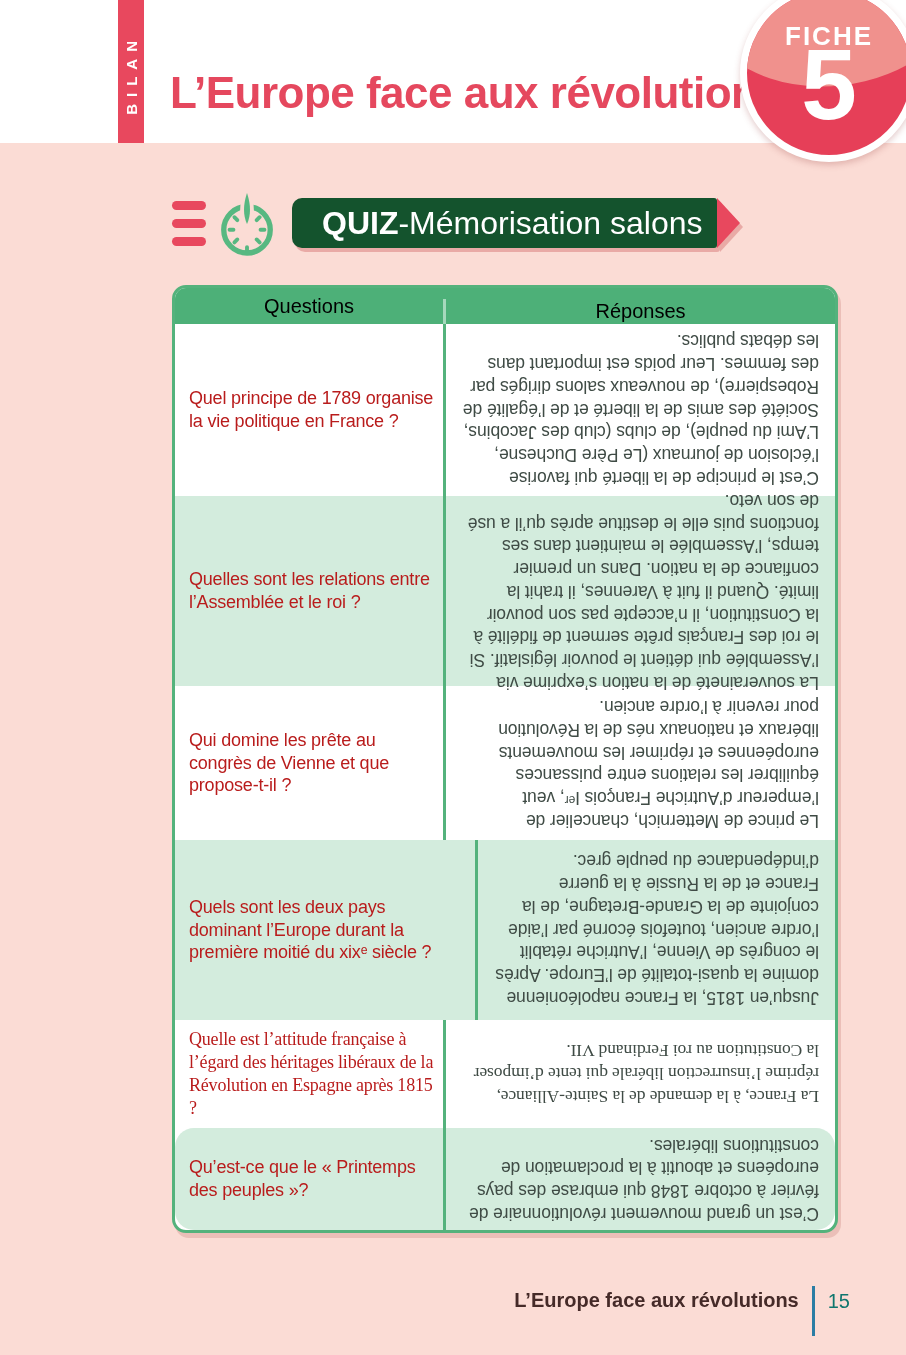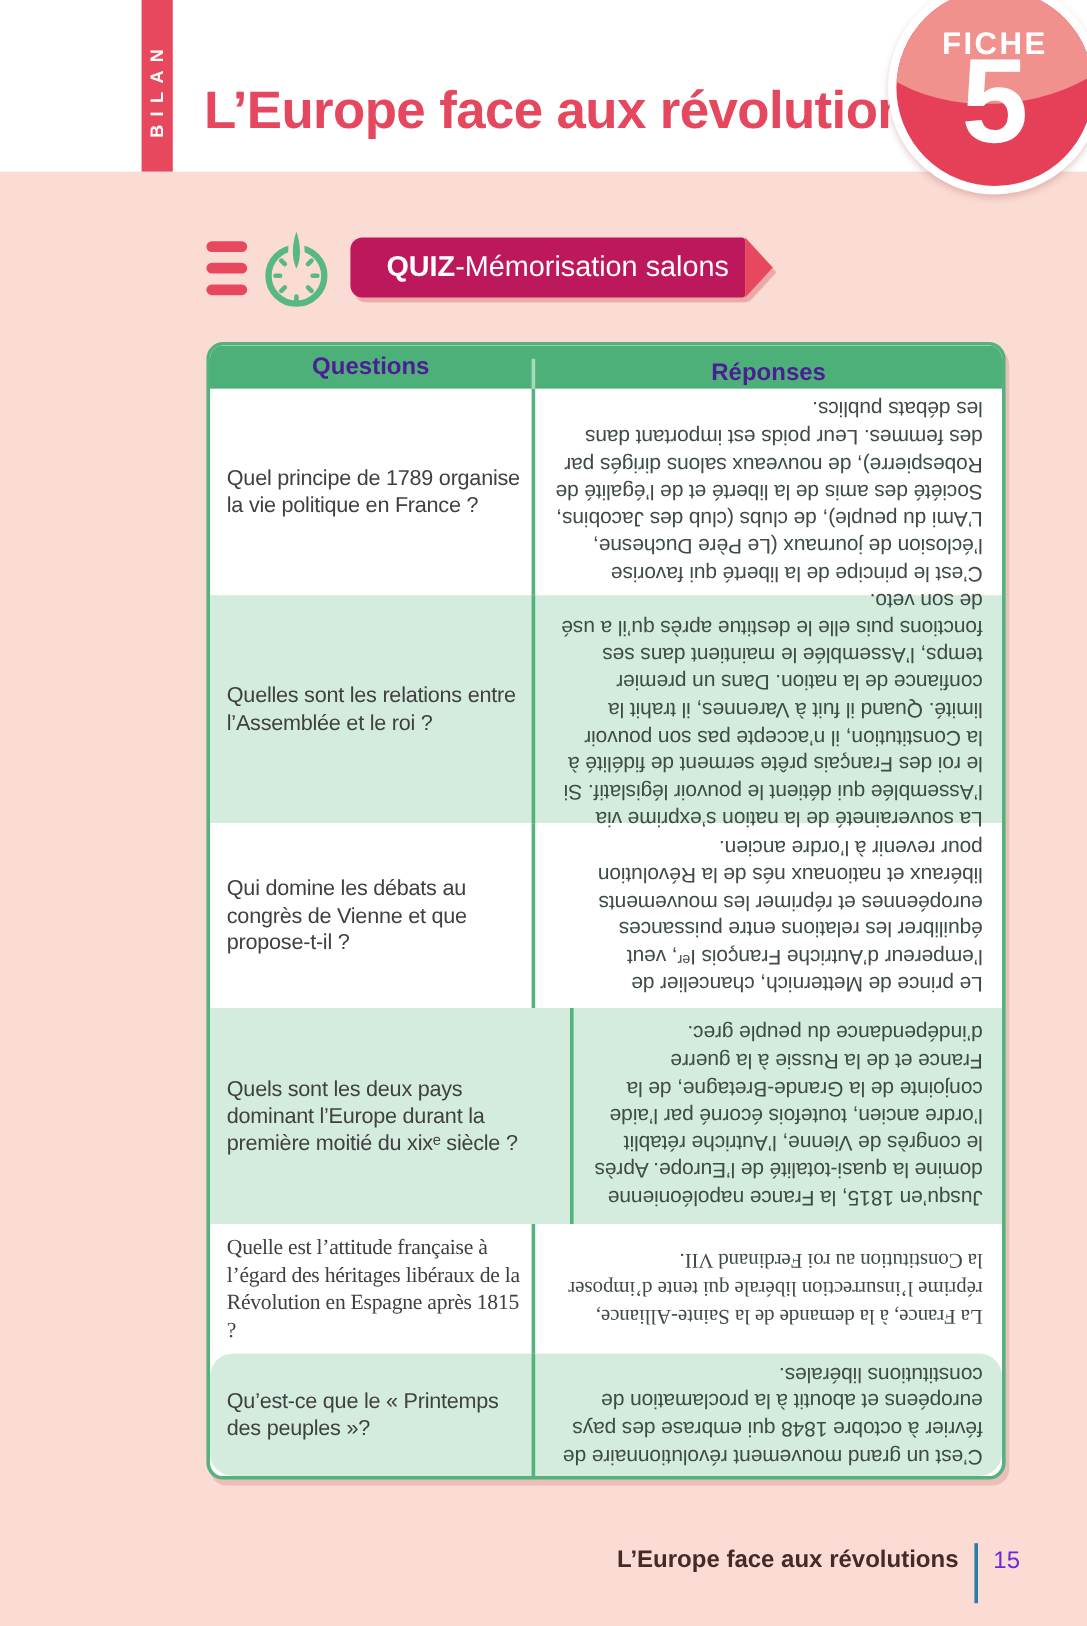--- a/index.html
+++ b/index.html
@@ -37,67 +37,67 @@
   .fiche-number{
     position:absolute;left:0;right:0;top:36px;text-align:center;
     color:#fff;font-weight:bold;font-size:100px;
   }
   
   .quiz-row{position:absolute;left:172px;top:188px;height:70px;display:flex;align-items:center;}
   .speed-lines{display:flex;flex-direction:column;gap:9px;margin-right:10px;}
   .speed-lines i{display:block;width:34px;height:9px;border-radius:5px;background:#e8485e;}
   .stopwatch{width:62px;height:70px;flex:0 0 auto;}
   .quiz-banner{
-    position:relative;margin-left:14px;height:50px;background:#be185d;
+    position:relative;margin-left:14px;height:50px;background:#14532d;
     border-radius:10px 3px 3px 10px;display:flex;align-items:center;
-    padding:0 14px 0 30px;color:#fff;font-size:24px;white-space:nowrap;
+    padding:0 14px 0 30px;color:#fff;font-size:32px;white-space:nowrap;
     filter:drop-shadow(3px 4px 0 rgba(219,130,128,.55));
   }
   .quiz-banner::after{
     content:'';position:absolute;right:-23px;top:0;width:0;height:0;
     border-top:25px solid transparent;border-bottom:25px solid transparent;border-left:23px solid #e8485e;
   }
   .quiz-banner .bold{font-weight:bold;}
   
   .quiz-table{
     position:absolute;left:172px;top:285px;width:666px;box-sizing:border-box;
     border:3px solid #54b27c;border-radius:14px;overflow:hidden;background:#fff;
     box-shadow:3px 5px 0 rgba(214,156,148,.45);
   }
   .t-header{display:flex;height:36px;background:#4db078;}
   .t-h-cell{
     display:flex;align-items:center;justify-content:center;
-    color:#4c1d95;font-weight:bold;font-size:20px;
+    color:#000000;font-weight:normal;font-size:20px;
   }
   .t-h-cell.qh{width:268px;}
   .t-h-cell.ah{flex:1;border-left:3px solid rgba(255,255,255,.5);margin-top:11px;}
   .t-row{display:flex;}
   .t-row.white{background:#ffffff;}
   .t-row.green{background:#d3ecdd;}
   .q-cell{
     width:268px;box-sizing:border-box;display:flex;align-items:center;
     padding:4px 8px 4px 14px;
   }
-  .q-text{font-size:18px;line-height:1.27;color:#404040;letter-spacing:-0.2px;}
+  .q-text{font-size:18px;line-height:1.27;color:#b91c1c;letter-spacing:-0.2px;}
   .a-cell{
     flex:1;box-sizing:border-box;border-left:3px solid #54b27c;
     display:flex;align-items:center;
   }
   .a-text{
     width:100%;box-sizing:border-box;transform:rotate(180deg);
     padding:6px 16px;font-size:17.5px;line-height:1.3;color:#3f4b45;
     letter-spacing:-0.1px;text-align:left;
   }
   
   .page-footer{
     position:absolute;top:1286px;right:56px;display:flex;align-items:flex-start;gap:13px;
   }
   .footer-title{font-size:20px;font-weight:bold;color:#452a28;margin-top:3px;white-space:nowrap;}
   .footer-line{display:block;width:3px;height:50px;background:#2b7da4;}
-  .footer-page{font-size:20px;color:#6d28d9;margin-top:4px;}
+  .footer-page{font-size:20px;color:#0f766e;margin-top:4px;}
 </style>
 </head>
 <body>
 
 <div class="page">
 
   <div class="header-band">
     <div class="bilan-bar">
       <span>BILAN</span>
     </div>
@@ -156,21 +156,21 @@
         <div class="t-row green" style="height: 190px;">
           <div class="q-cell">
             <div class="q-text">Quelles sont les relations entre l’Assemblée et le roi ?</div>
           </div>
           <div class="a-cell">
             <div class="a-text">La souveraineté de la nation s’exprime via l’Assemblée qui détient le pouvoir législatif. Si le roi des Français prête serment de fidélité à la Constitution, il n’accepte pas son pouvoir limité. Quand il fuit à Varennes, il trahit la confiance de la nation. Dans un premier temps, l’Assemblée le maintient dans ses fonctions puis elle le destitue après qu’il a usé de son veto.</div>
           </div>
         </div>
         <div class="t-row white" style="height: 154px;">
           <div class="q-cell">
-            <div class="q-text">Qui domine les débats au congrès de Vienne et que propose-t-il ?</div>
+            <div class="q-text">Qui domine les prête au congrès de Vienne et que propose-t-il ?</div>
           </div>
           <div class="a-cell">
             <div class="a-text">Le prince de Metternich, chancelier de l’empereur d’Autriche François Iᵉʳ, veut équilibrer les relations entre puissances européennes et réprimer les mouvements libéraux et nationaux nés de la Révolution pour revenir à l’ordre ancien.</div>
           </div>
         </div>
         <div class="t-row green" style="height: 180px; gap: 32px;">
           <div class="q-cell">
             <div class="q-text">Quels sont les deux pays dominant l’Europe durant la première moitié du xixᵉ siècle ?</div>
           </div>
           <div class="a-cell">

